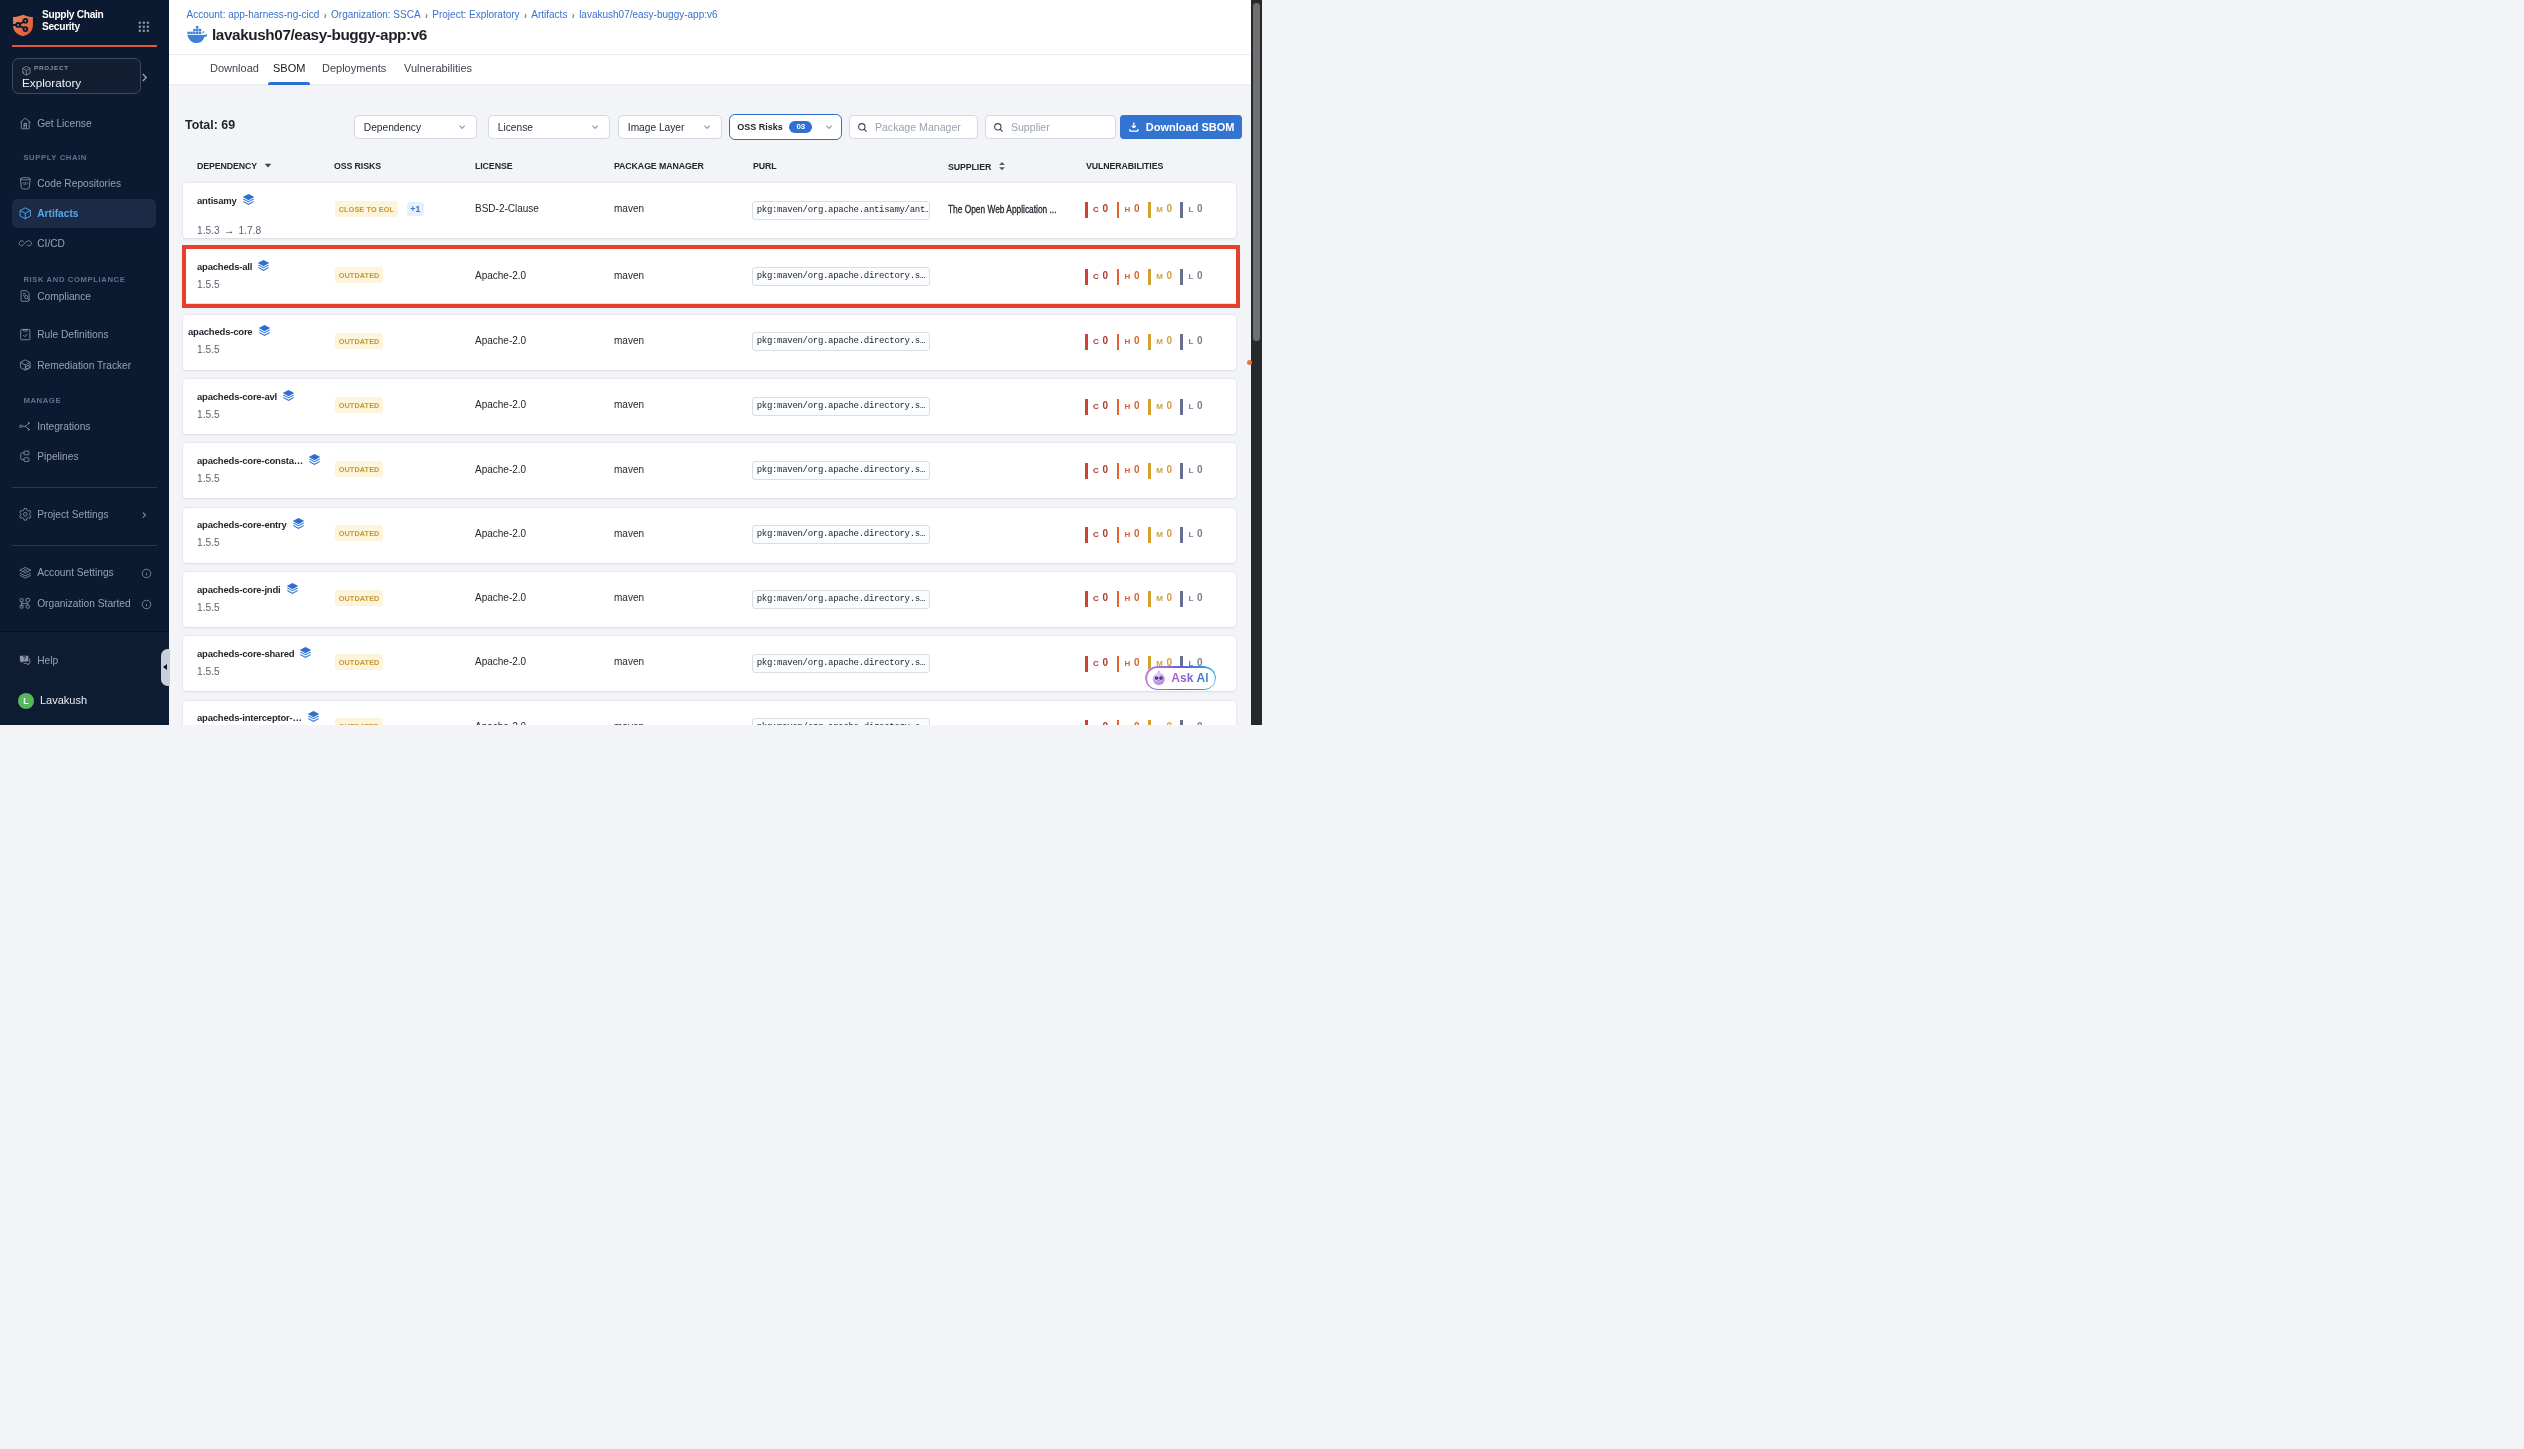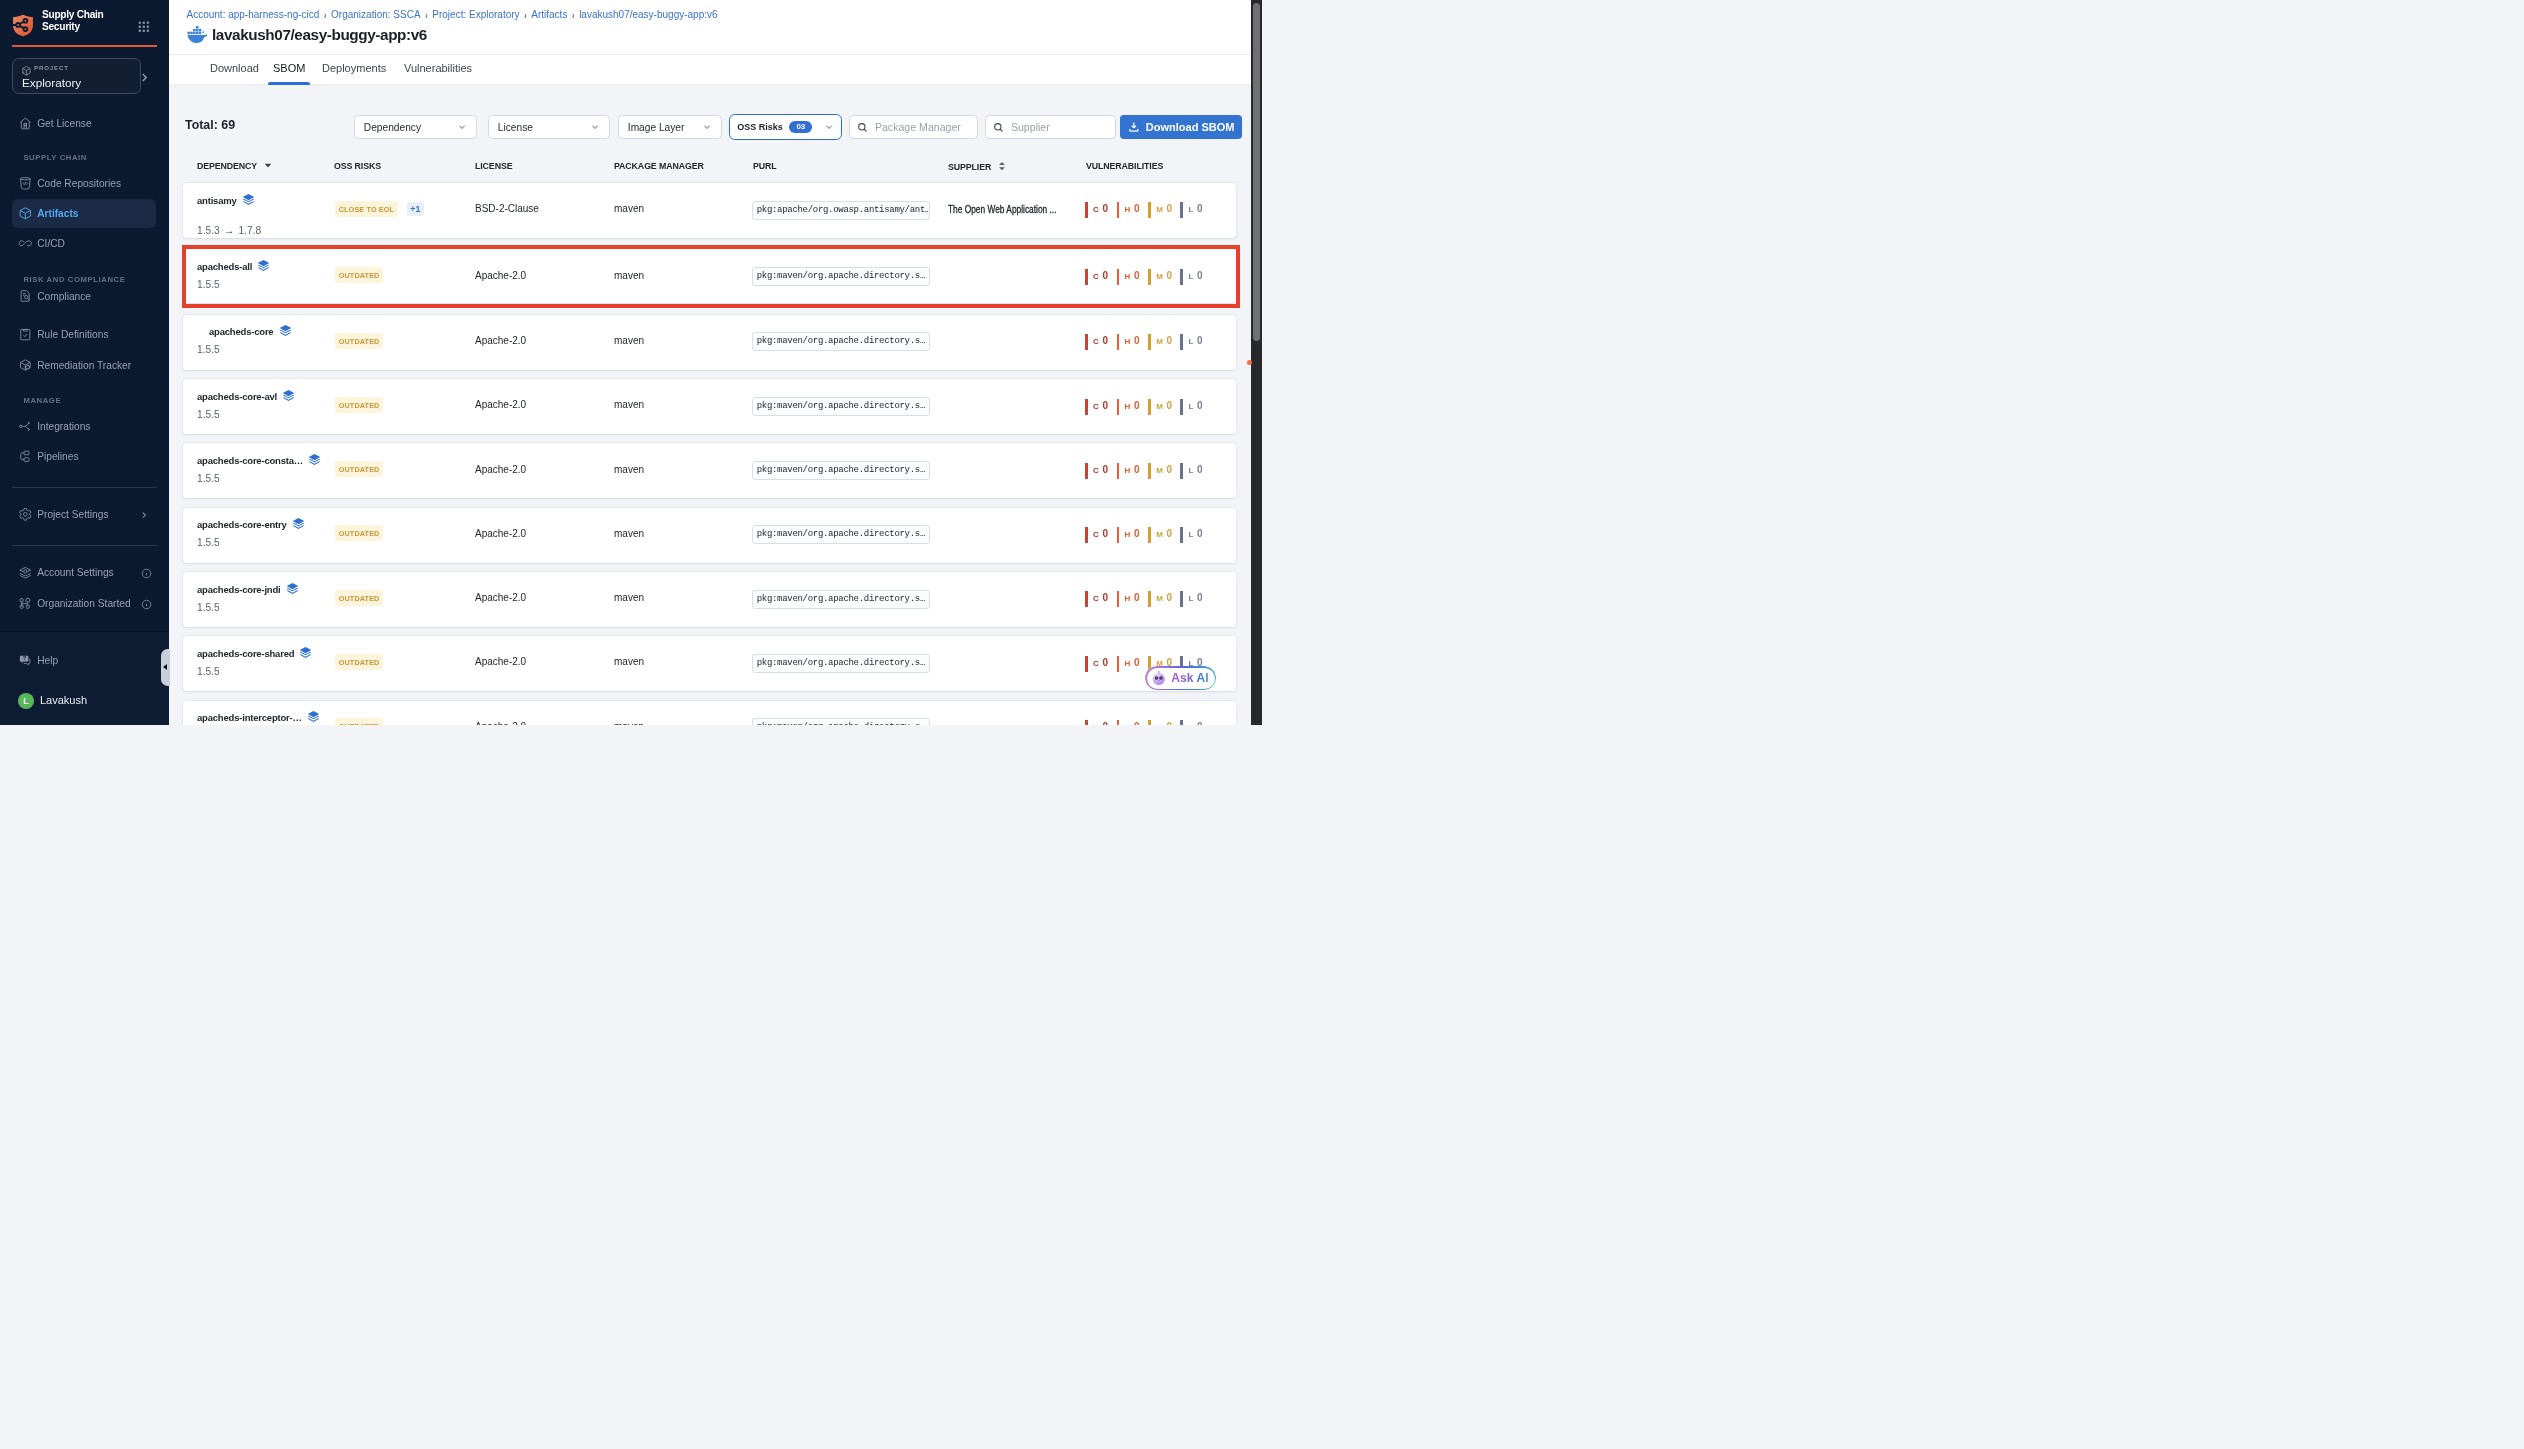--- a/index.html
+++ b/index.html
@@ -150,21 +150,21 @@
         <path d="M2.6 9.9 L1 10.8 L9 15 L17 10.8 L15.4 9.9 L9 13.3 Z"></path>
       </g>
     </svg></div>
 <div class="abs ver" style="left:197px;top:225px">1.5.3 <span class="arr">→</span> 1.7.8</div>
 <div class="abs bwrap" style="left:335px;top:203px">
     <span class="bdg">CLOSE TO EOL</span>
     <span class="plus">+1</span>
   </div>
 <div class="abs lic" style="left:475px;top:203px">BSD-2-Clause</div>
 <div class="abs lic" style="left:614px;top:203px">maven</div>
-<div class="abs chip" style="left:752px;top:201px">pkg:apache/org.owasp.antisamy/ant…</div>
+<div class="abs chip" style="left:752px;top:201px">pkg:maven/org.apache.antisamy/ant…</div>
 <div class="abs sup" style="left:948px;top:204px">The Open Web Application ...</div>
 <div class="abs" style="left:1085px;top:202px">
     <span class="vu">
       <i class="vb" style="background:#C64634"></i>
       <b class="vl" style="color:#A93A2E">C</b>
       <b class="vd" style="color:#A93A2E">0</b>
       <i class="vb" style="background:#E4602C;margin-left:8.4px"></i>
       <b class="vl" style="color:#DD5F30">H</b>
       <b class="vd" style="color:#DD5F30">0</b>
       <i class="vb" style="background:#D2A02C;margin-left:8.4px"></i>
@@ -203,21 +203,21 @@
       <i class="vb" style="background:#D2A02C;margin-left:8.4px"></i>
       <b class="vl" style="color:#D0A041">M</b>
       <b class="vd" style="color:#D0A041">0</b>
       <i class="vb" style="background:#6A7090;margin-left:8.4px"></i>
       <b class="vl" style="color:#787E98">L</b>
       <b class="vd" style="color:#787E98">0</b>
     </span>
   </div>
 
 <div class="abs card" style="left:183px;top:315px;width:1053px;height:55px"></div>
-<div class="abs nm" style="left:209px;top:324px">apacheds-core<svg class="lyr" width="13" height="11.7" viewBox="0 0 18 16">
+<div class="abs nm" style="left:188px;top:324px">apacheds-core<svg class="lyr" width="13" height="11.7" viewBox="0 0 18 16">
       <g fill="#2e6fd6">
         <path d="M9 0 L17 4.2 L9 8.4 L1 4.2 Z"></path>
         <path d="M2.6 6.4 L1 7.3 L9 11.5 L17 7.3 L15.4 6.4 L9 9.8 Z"></path>
         <path d="M2.6 9.9 L1 10.8 L9 15 L17 10.8 L15.4 9.9 L9 13.3 Z"></path>
       </g>
     </svg></div>
 <div class="abs ver" style="left:197px;top:344px">1.5.5</div>
 <div class="abs bwrap" style="left:335px;top:335px">
     <span class="bdg">OUTDATED</span>
   </div>

